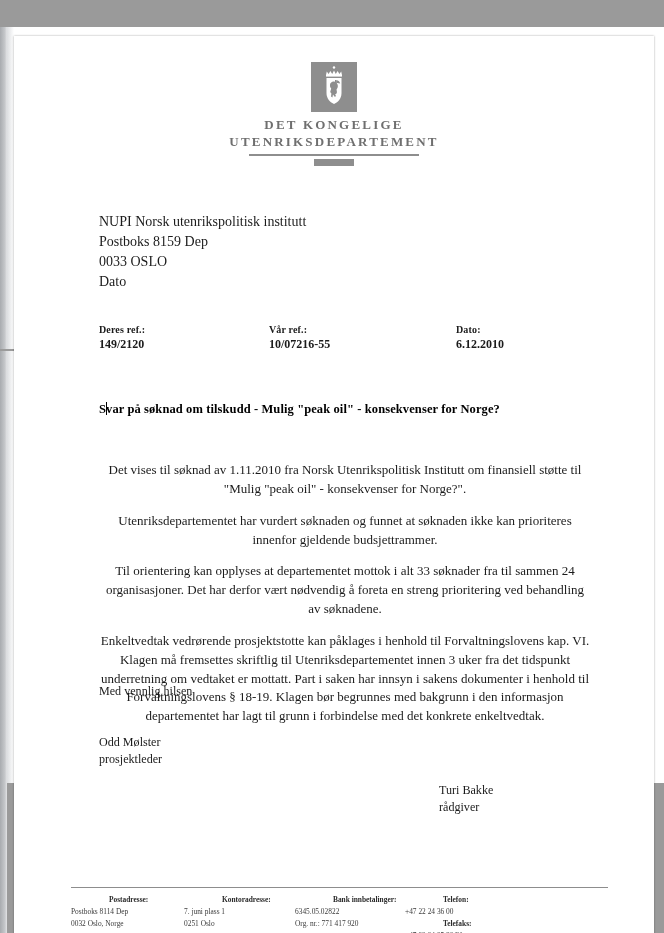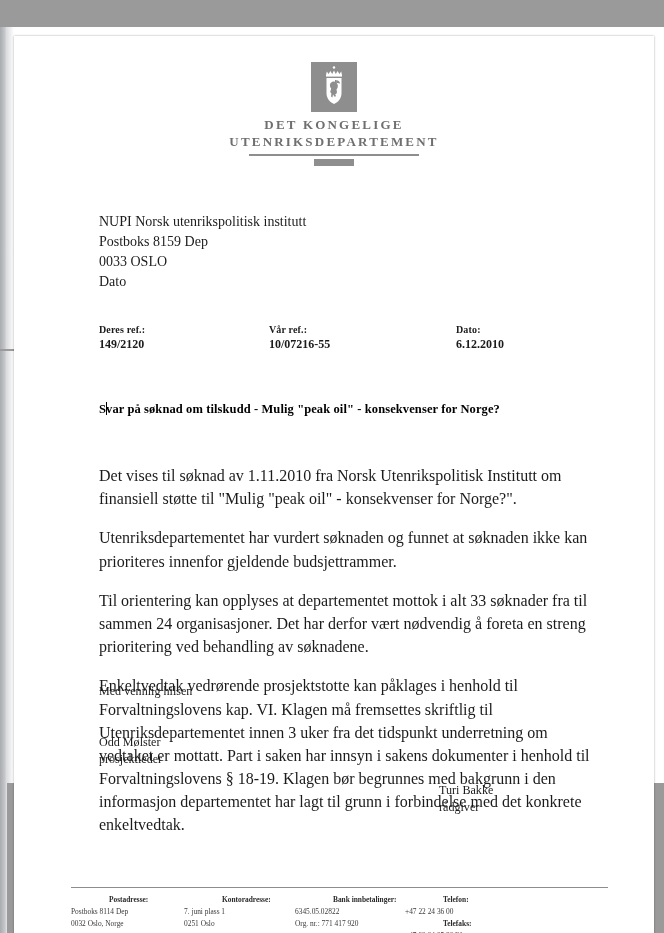--- a/index.html
+++ b/index.html
@@ -153,25 +153,25 @@
     margin: 0 -0.5px;
   }
 
   .paras {
     position: absolute;
     left: 85px;
     top: 412px;
     width: 492px;
   }
   .para {
-    font-size: 16px;
+    font-size: 13px;
     line-height: 1.45;
     color: #1b1b1b;
     margin-bottom: 11px;
-    text-align: left;
+    text-align: center;
   }
 
   .closing {
     position: absolute;
     left: 85px;
     top: 648px;
     font-size: 12.1px;
     color: #1b1b1b;
   }
   .sig-left {

